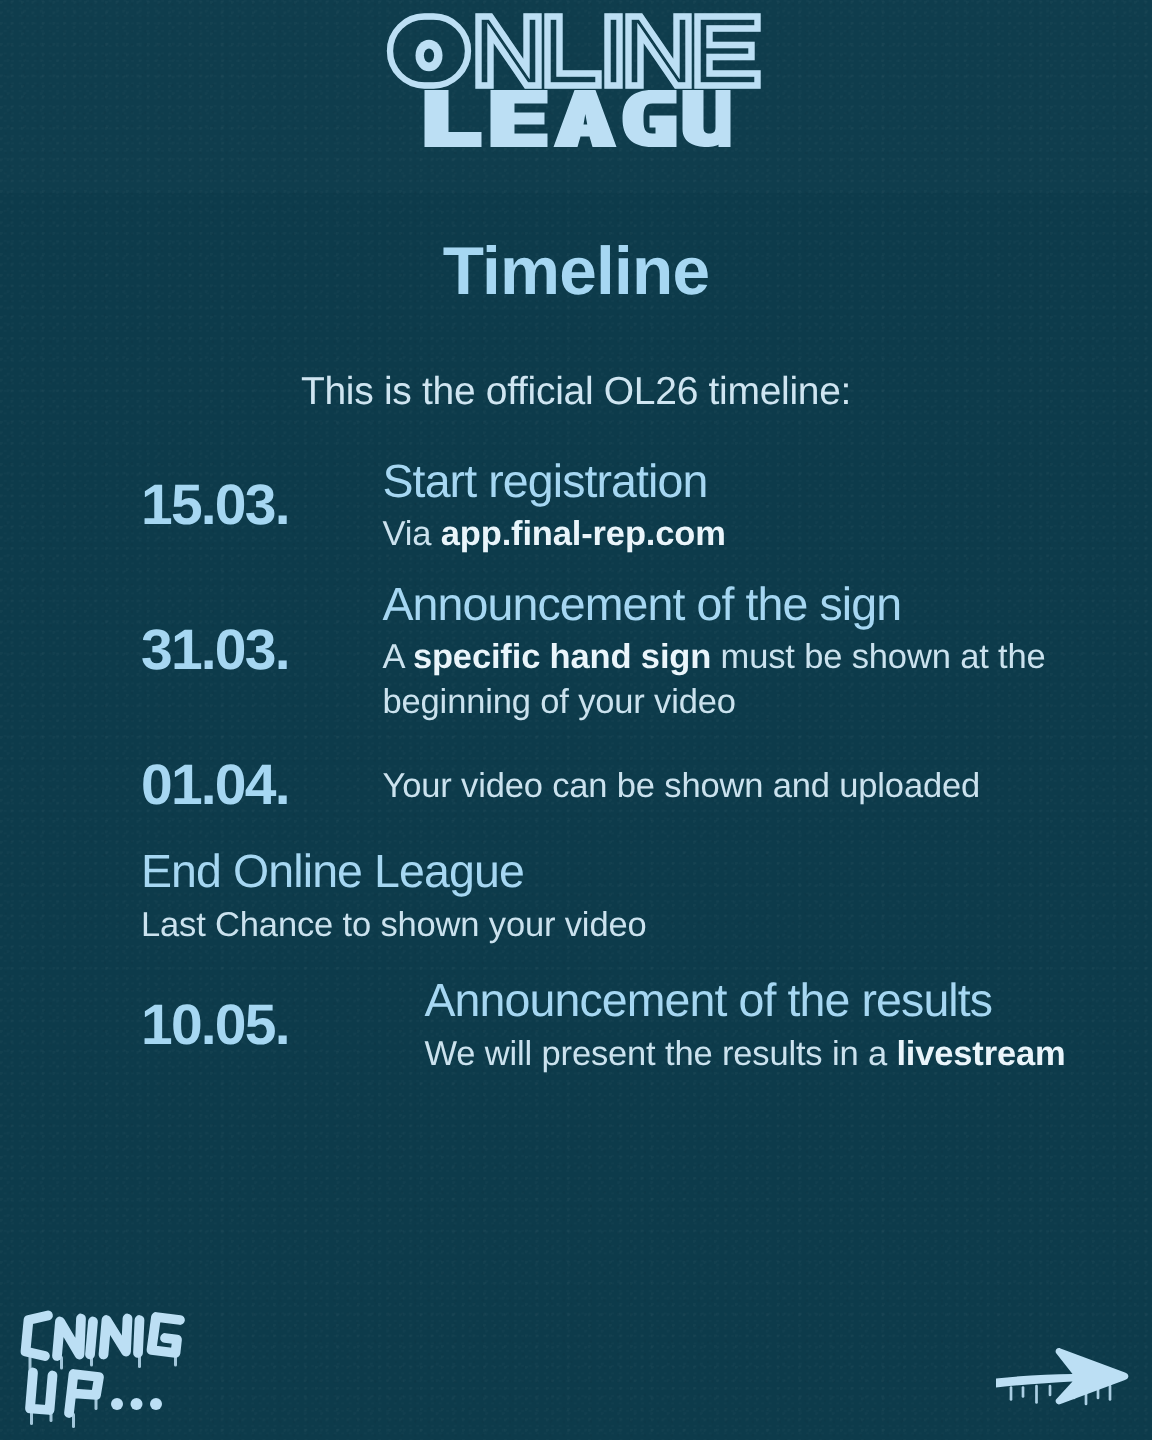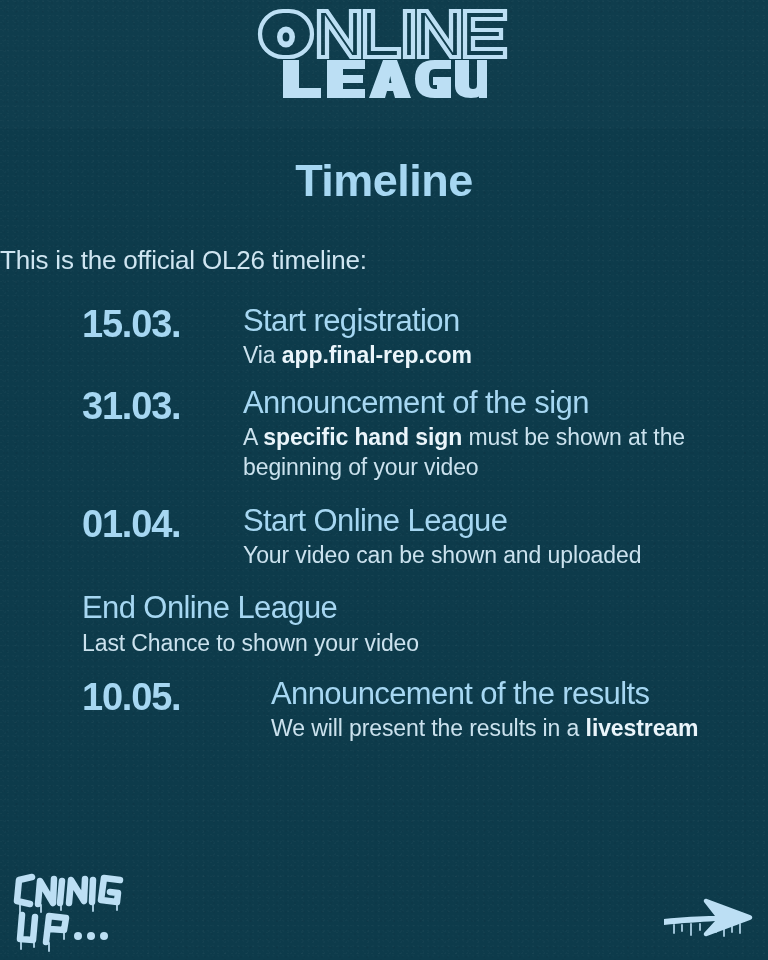--- a/index.html
+++ b/index.html
@@ -53,32 +53,34 @@
 
   
   .timeline-title{
     position:absolute; left:0; top:155px; width:768px;
     text-align:center;
     font-size:45px; font-weight:bold; letter-spacing:-0.5px;
     color:#a6d7f2;
   }
   .timeline-sub{
     position:absolute; left:0; top:245px; width:768px;
+    text-align:center;
     font-size:26px; font-weight:400; letter-spacing:-0.2px;
     color:#cfe5f1;
   }
 
   
   .timeline-list{
     position:absolute; left:0; top:303px; width:768px;
   }
   .tl-row{
-    display:flex; align-items:flex-start;
+    display:flex; align-items:center;
     padding-left:82px; padding-right:28px;
     margin-bottom:14px;
+    margin-left:12px;
   }
   .tl-date{
     flex:0 0 161px;
     font-size:38px; font-weight:bold; letter-spacing:-1.2px;
     color:#a6d7f2;
     line-height:1.02;
     margin-top:2px;
   }
   .tl-body{ flex:1 1 auto; min-width:0; }
   .tl-head{
@@ -190,21 +192,20 @@
         <div class="tl-date">31.03.</div>
         <div class="tl-body">
           <div class="tl-head">Announcement of the sign</div>
           <div class="tl-desc"><span>A </span><b>specific hand sign</b><span> must be shown at the beginning of your video</span></div>
         </div>
       </div>
 
       <div class="tl-row r2">
         <div class="tl-date">01.04.</div>
         <div class="tl-body">
-          <div class="tl-head">Start Online League</div>
           <div class="tl-desc"><span>Your video can be shown and uploaded</span><b></b><span></span></div>
         </div>
       </div>
 
       <div class="tl-row r3">
         <div class="tl-body">
           <div class="tl-head">End Online League</div>
           <div class="tl-desc"><span>Last Chance to shown your video</span><b></b><span></span></div>
         </div>
       </div>

